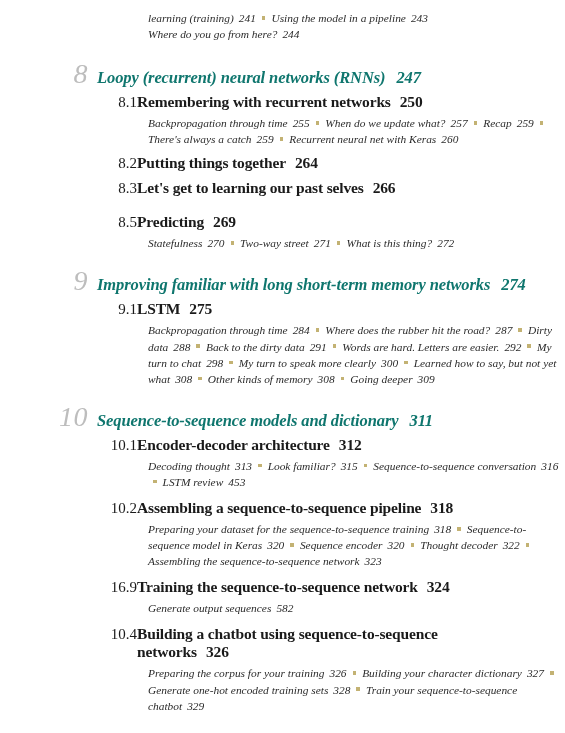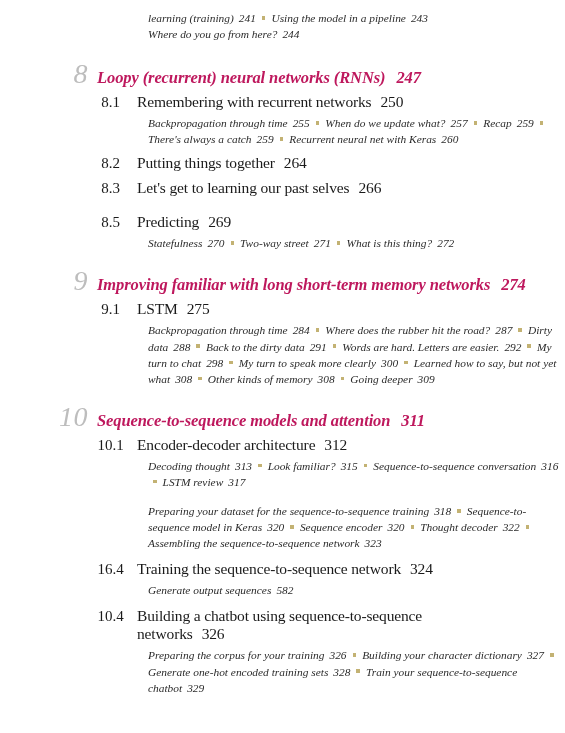--- a/index.html
+++ b/index.html
@@ -60,48 +60,49 @@
     color: #bdbdbd;
     font-family: "Liberation Serif", "DejaVu Serif", serif;
     flex: 0 0 88px;
     letter-spacing: 0.5px;
   }
   .chap-title {
     padding-left: 9px;
     font-style: italic;
     font-weight: bold;
     font-size: 16.5px;
-    color: #be185d;
+    color: #0f766e;
     letter-spacing: -0.1px;
   }
   .chap-title .cpg {
     padding-left: 11px;
     font-style: italic;
     font-weight: bold;
   }
 
   
   .section {
     display: flex;
     align-items: baseline;
   }
   .sec-num {
     width: 137px;
     flex: 0 0 137px;
-    text-align: center;
+    text-align: right;
     padding-left: 84px;
     box-sizing: border-box;
     font-size: 15px;
     color: #1a1a1a;
   }
   .sec-title {
     font-size: 15.5px;
     color: #1a1a1a;
     letter-spacing: -0.15px;
     max-width: 345px;
+    font-weight: bold;
   }
   .sec-title .spg {
     padding-left: 9px;
   }
 
   .sub-wrap {
     padding-left: 148px;
     padding-right: 4px;
     max-width: 565px;
     box-sizing: border-box;
@@ -177,39 +178,43 @@
         <div class="sec-num">9.1</div>
         <div class="sec-title"><span>LSTM</span><span class="spg">275</span></div>
       </div>
       <div class="sp-4"></div>
       <div class="sub-wrap">
         <div class="subentries"><span>Backpropagation through time</span><span class="pg">284</span><span class="sep"></span><span>Where does the rubber hit the road?</span><span class="pg">287</span><span class="sep"></span><span>Dirty data</span><span class="pg">288</span><span class="sep"></span><span>Back to the dirty data</span><span class="pg">291</span><span class="sep"></span><span>Words are hard. Letters are easier.</span><span class="pg">292</span><span class="sep"></span><span>My turn to chat</span><span class="pg">298</span><span class="sep"></span><span>My turn to speak more clearly</span><span class="pg">300</span><span class="sep"></span><span>Learned how to say, but not yet what</span><span class="pg">308</span><span class="sep"></span><span>Other kinds of memory</span><span class="pg">308</span><span class="sep"></span><span>Going deeper</span><span class="pg">309</span></div>
       </div>
       <div class="sp-16"></div>
       <div class="chapter">
         <div class="chap-num">10</div>
-        <div class="chap-title"><span>Sequence-to-sequence models and attention</span><span class="cpg">311</span></div>
+        <div class="chap-title"><span>Sequence-to-sequence models and dictionary</span><span class="cpg">311</span></div>
       </div>
       <div class="sp-5"></div>
       <div class="section">
         <div class="sec-num">10.1</div>
         <div class="sec-title"><span>Encoder-decoder architecture</span><span class="spg">312</span></div>
       </div>
       <div class="sp-4"></div>
       <div class="sub-wrap">
-        <div class="subentries"><span>Decoding thought</span><span class="pg">313</span><span class="sep"></span><span>Look familiar?</span><span class="pg">315</span><span class="sep"></span><span>Sequence-to-sequence conversation</span><span class="pg">316</span><span class="sep"></span><span>LSTM review</span><span class="pg">317</span></div>
-      </div>
-      <div class="sp-9"></div>
+        <div class="subentries"><span>Decoding thought</span><span class="pg">313</span><span class="sep"></span><span>Look familiar?</span><span class="pg">315</span><span class="sep"></span><span>Sequence-to-sequence conversation</span><span class="pg">316</span><span class="sep"></span><span>LSTM review</span><span class="pg">453</span></div>
+      </div>
+      <div class="sp-9"></div>
+      <div class="section">
+        <div class="sec-num">10.2</div>
+        <div class="sec-title"><span>Assembling a sequence-to-sequence pipeline</span><span class="spg">318</span></div>
+      </div>
       <div class="sp-4"></div>
       <div class="sub-wrap">
         <div class="subentries"><span>Preparing your dataset for the sequence-to-sequence training</span><span class="pg">318</span><span class="sep"></span><span>Sequence-to-sequence model in Keras</span><span class="pg">320</span><span class="sep"></span><span>Sequence encoder</span><span class="pg">320</span><span class="sep"></span><span>Thought decoder</span><span class="pg">322</span><span class="sep"></span><span>Assembling the sequence-to-sequence network</span><span class="pg">323</span></div>
       </div>
       <div class="sp-9"></div>
       <div class="section">
-        <div class="sec-num">16.4</div>
+        <div class="sec-num">16.9</div>
         <div class="sec-title"><span>Training the sequence-to-sequence network</span><span class="spg">324</span></div>
       </div>
       <div class="sp-4"></div>
       <div class="sub-wrap">
         <div class="subentries"><span>Generate output sequences</span><span class="pg">582</span></div>
       </div>
       <div class="sp-9"></div>
       <div class="section">
         <div class="sec-num">10.4</div>
         <div class="sec-title"><span>Building a chatbot using sequence-to-sequence networks</span><span class="spg">326</span></div>

